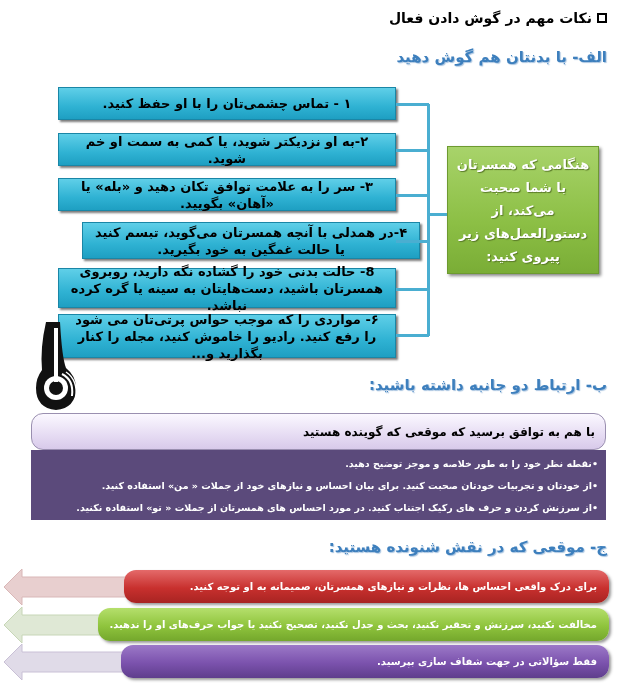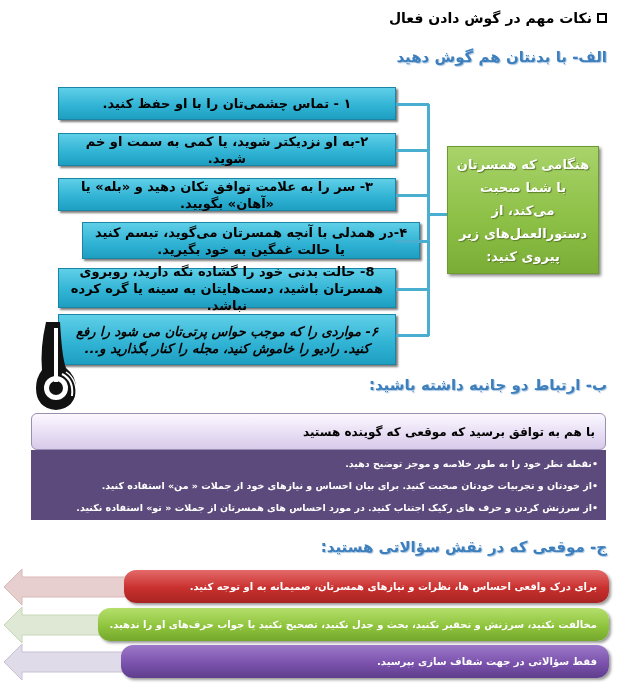--- a/index.html
+++ b/index.html
@@ -16,38 +16,38 @@
   .bluebox { left:58px; width:338px; box-sizing:border-box; text-align:center;
              background:linear-gradient(#5fcfe8, #2fb2d3 60%, #1e9fc2);
              border:1px solid #1a86a6; box-shadow:2px 2px 2px #7c7c7c;
              font-size:13px; font-weight:bold; color:#000; line-height:17px;
              display:flex; align-items:center; justify-content:center; padding:2px 8px; }
   .b1 { top:87px; height:33px; }
   .b2 { top:133px; height:33px; }
   .b3 { top:178px; height:33px; }
   .b4 { top:222px; height:37px;margin-left:24px; }
   .b5 { top:268px; height:40px; }
-  .b6 { top:314px; height:51px;font-style:italic; }
+  .b6 { top:314px; height:44px; }
 
   .conn-v { left:427px; top:104px; width:3px; height:232px; background:#4aaed1; }
   .conn-h { height:3px; background:#4aaed1; left:396px; width:33px; }
   .conn-main { left:428px; top:213px; width:20px; height:3px; background:#4aaed1; }
 
   .greenbox { left:447px; top:146px; width:152px; height:128px; box-sizing:border-box;
               background:linear-gradient(#a8d36a, #8cbf45 60%, #7aad36);
               border:1px solid #6d9a30; box-shadow:2px 2px 3px #888;
               color:#fff; font-weight:bold; font-size:13px; line-height:23px;
               text-align:center; display:flex; align-items:center; justify-content:center; padding:4px 8px;
               text-shadow:1px 1px 1px #5a7a28; }
 
   .logo { left:32px; top:318px; width:48px; height:94px; }
 
   .lavender { left:31px; top:413px; width:575px; height:37px; box-sizing:border-box;
               background:linear-gradient(#fbf8ff, #e6dcf3 60%, #d8caea);
-              border:1px solid #9a8fb0; border-radius:6px;
+              border:1px solid #9a8fb0; border-radius:12px;
               font-size:12px; font-weight:bold; color:#000; padding:0 10px;
               display:flex; align-items:center; justify-content:flex-start; }
   .purple-panel { left:31px; top:450px; width:575px; height:70px; background:#5b4a7b;
                   color:#fff; font-size:9.5px; font-weight:bold; padding:3px 8px 0 8px; box-sizing:border-box; }
   .purple-panel div { line-height:22px; white-space:nowrap; overflow:hidden; }
 
   .arrow-bg { left:4px; width:130px; height:36px; }
   .pill { box-sizing:border-box; border-radius:12px; color:#fff; font-weight:bold; font-size:10px;
           display:flex; align-items:center; padding:0 12px; box-shadow:2px 2px 3px #999; white-space:nowrap; overflow:hidden; }
   .p-red { left:124px; top:570px; width:485px; height:33px; background:linear-gradient(#e46a6a, #c8302e 55%, #a82422); }
@@ -94,21 +94,21 @@
 </div>
 
 <div class="abs section-head h-be">ب- ارتباط دو جانبه داشته باشید:</div>
 <div class="abs lavender">با هم به توافق برسید که موقعی که گوینده هستید</div>
 <div class="abs purple-panel">
   <div>•نقطه نظر خود را به طور خلاصه و موجز توضیح دهید.</div>
   <div>•از خودتان و تجربیات خودتان صحبت کنید. برای بیان احساس و نیازهای خود از جملات « من» استفاده کنید.</div>
   <div>•از سرزنش کردن و حرف های رکیک اجتناب کنید. در مورد احساس های همسرتان از جملات « تو» استفاده نکنید.</div>
 </div>
 
-<div class="abs section-head h-jim">ج- موقعی که در نقش سؤالاتی هستید:</div>
+<div class="abs section-head h-jim">ج- موقعی که در نقش شنونده هستید:</div>
 
 <svg class="abs arrow-bg" style="top:569px" viewBox="0 0 130 36">
   <polygon points="0,18 18,0 18,8 130,8 130,28 18,28 18,36" fill="#e8cfcf" stroke="#d9b7b7"></polygon>
 </svg>
 <svg class="abs arrow-bg" style="top:607px" viewBox="0 0 130 36">
   <polygon points="0,18 18,0 18,8 130,8 130,28 18,28 18,36" fill="#dfe8d5" stroke="#c7d6b7"></polygon>
 </svg>
 <svg class="abs arrow-bg" style="top:644px" viewBox="0 0 130 36">
   <polygon points="0,18 18,0 18,8 130,8 130,28 18,28 18,36" fill="#e0dbe8" stroke="#c9c0d6"></polygon>
 </svg>

